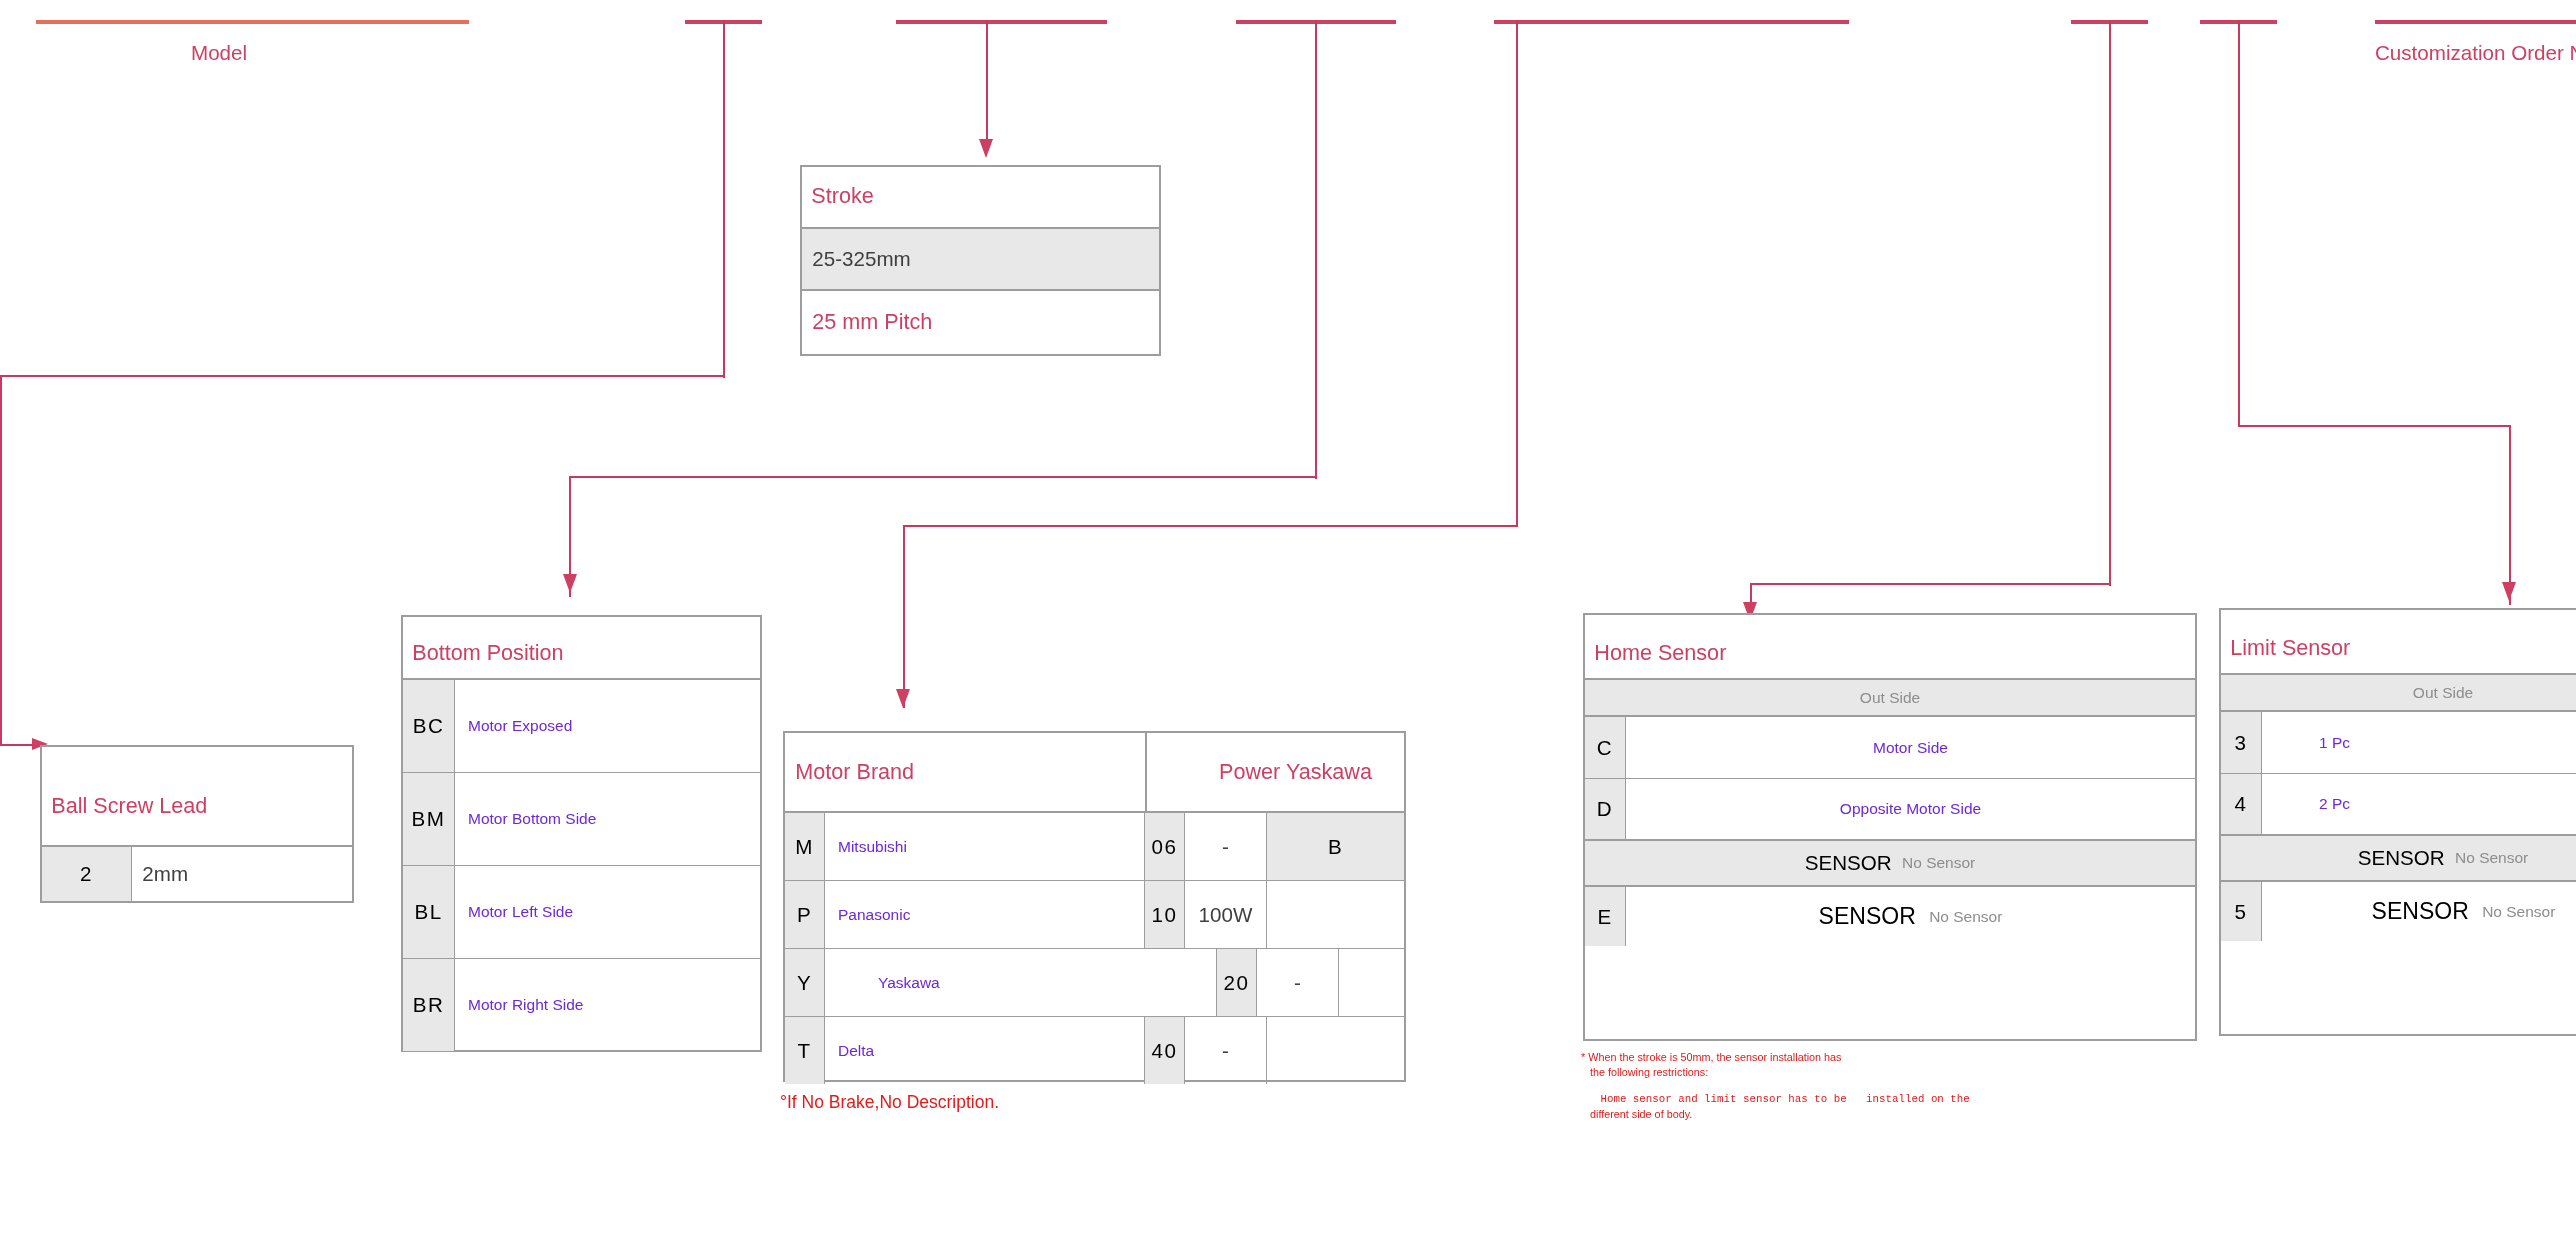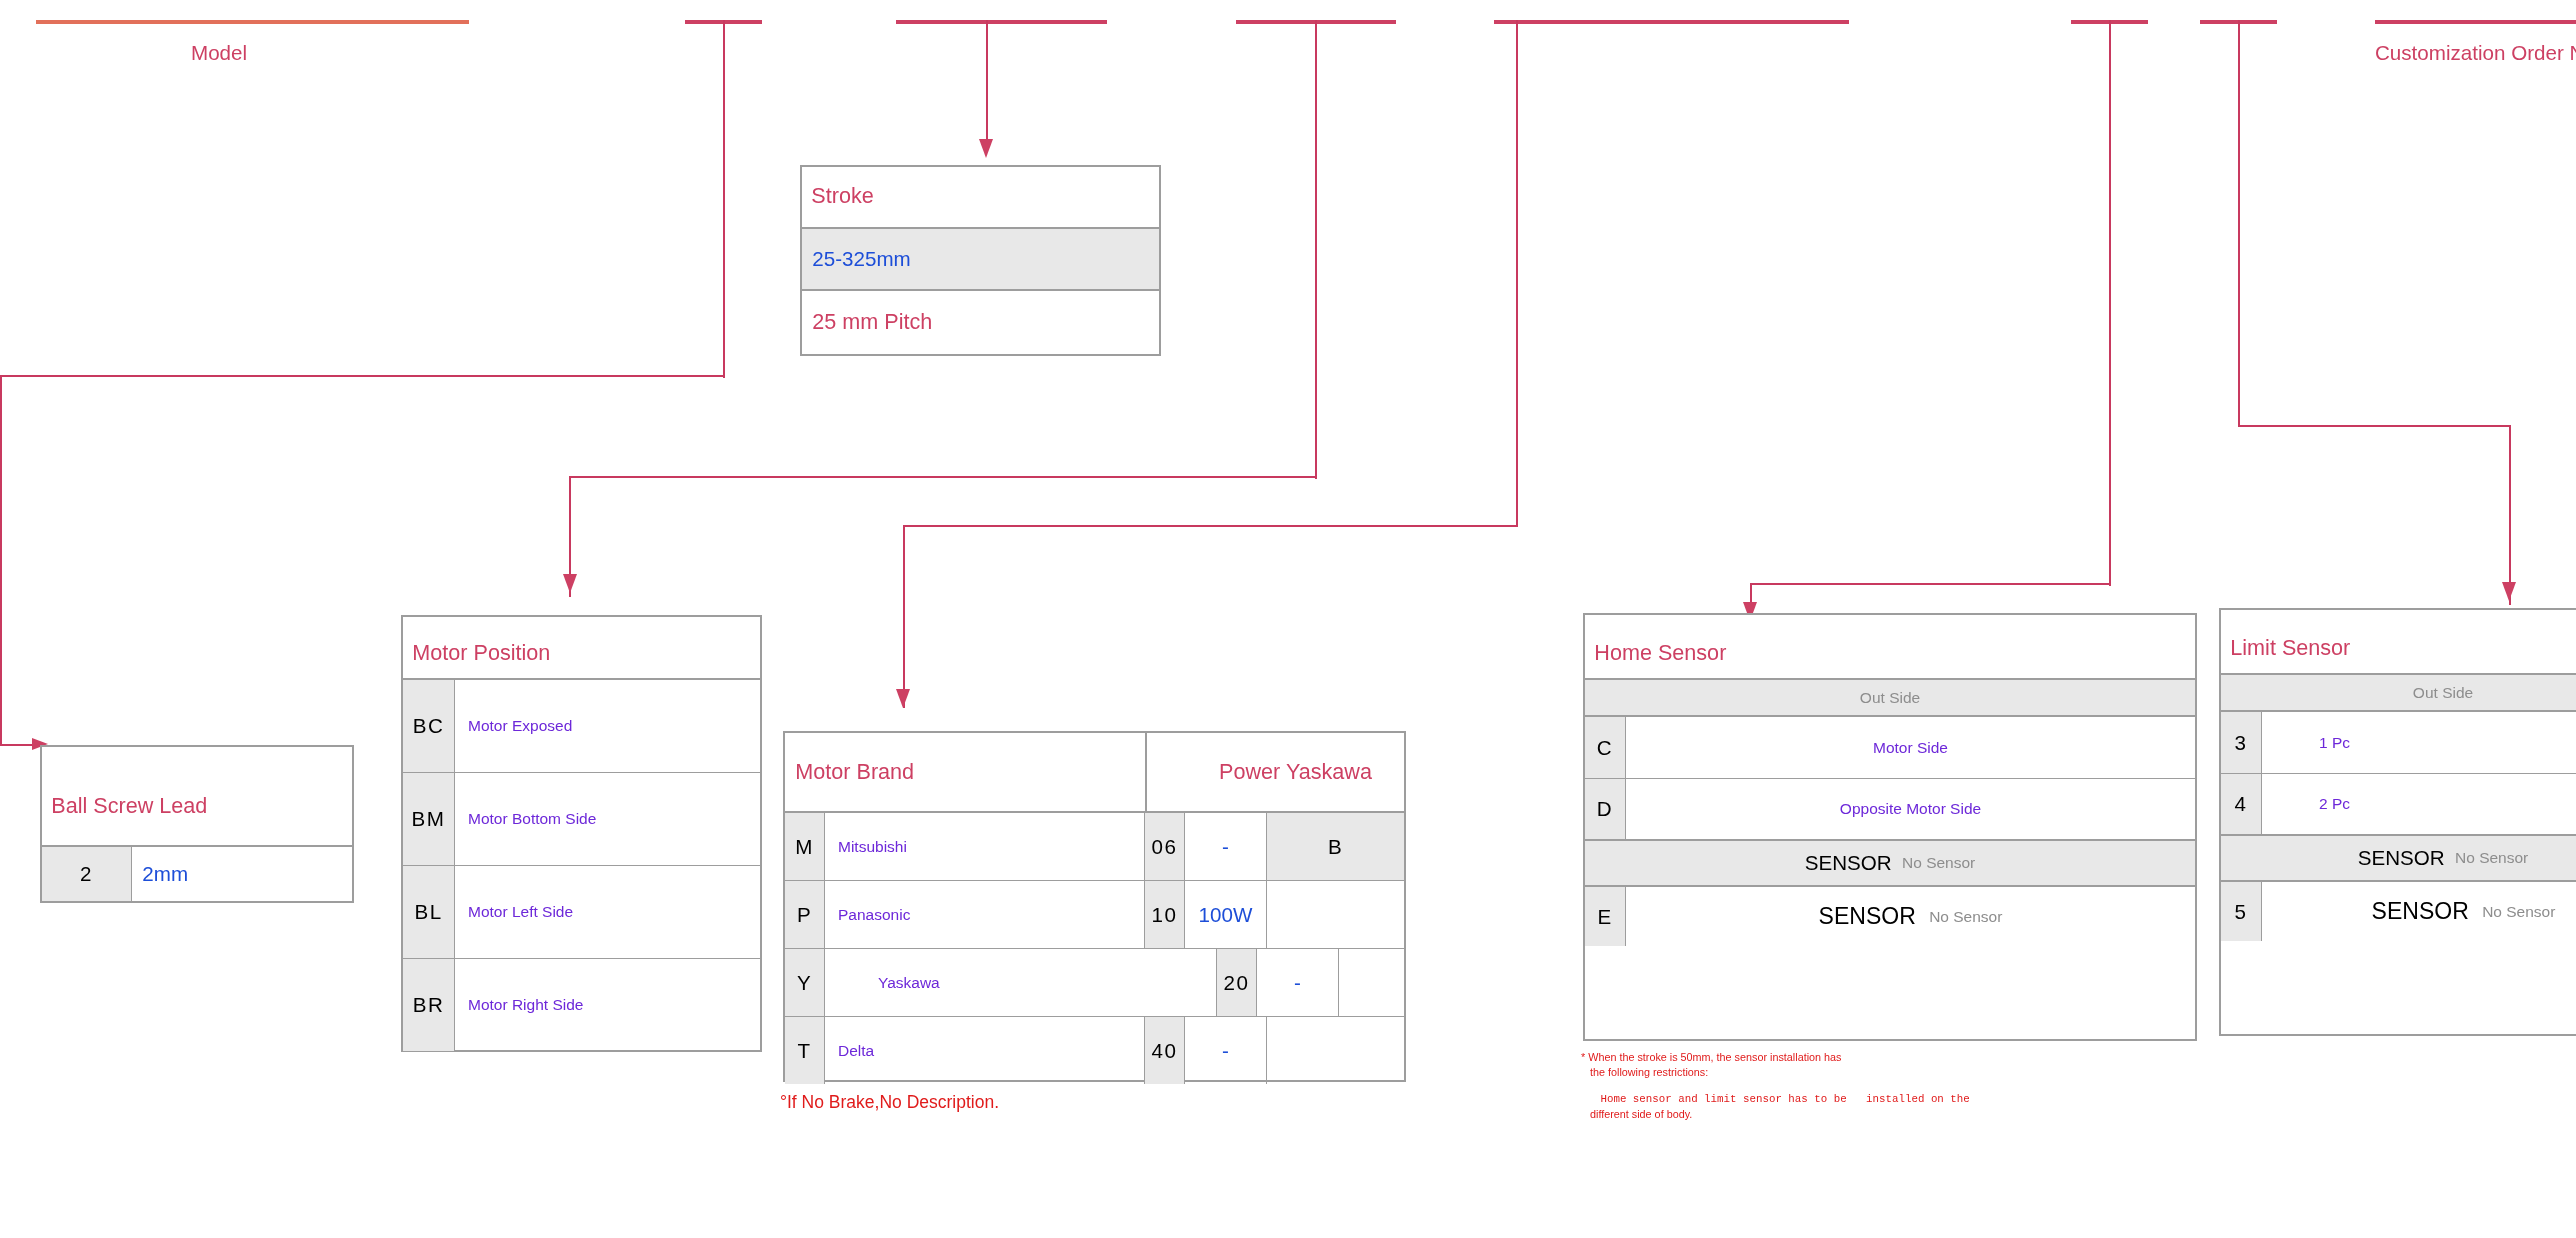--- a/index.html
+++ b/index.html
@@ -96,21 +96,21 @@
     border-right: 1.5px solid #9d9d9d;
     letter-spacing: 1.5px;
   }
   .desc {
     color: #6d28d9;
     font-size: 15.5px;
     justify-content: flex-start;
   }
   .desc.centered { justify-content: center; }
   .valblack {
-    color: #1d4ed8;
+    color: #404040;
     font-size: 20.6px;
   }
 
   .shadebar {
     background: #e8e8e8;
     color: #8d8d8d;
     font-size: 15.5px;
     display: flex;
     align-items: center;
     justify-content: center;
@@ -191,21 +191,21 @@
 
   <div class="box" style="left:40px; top:745px; width:314px; height:158px;">
     <div class="hdr" style="height:100px; padding-top:30px;">Ball Screw Lead</div>
     <div class="row" style="height:54px; border-bottom:none;">
       <div class="cell code" style="width:90px;">2</div>
       <div class="cell valblack" style="flex:1; padding-left:10.3px;">2mm</div>
     </div>
   </div>
 
   <div class="box" style="left:401px; top:615px; width:361px; height:437px;">
-    <div class="hdr" style="height:63px; padding-top:19.6px;">Motor Position</div>
+    <div class="hdr" style="height:63px; padding-top:19.6px;">Bottom Position</div>
 
     <div class="row" style="height:93px;">
       <div class="cell code" style="width:52px;">BC</div>
       <div class="cell desc" style="flex:1; padding-left:13px;">Motor Exposed</div>
     </div>
     <div class="row" style="height:93px;">
       <div class="cell code" style="width:52px;">BM</div>
       <div class="cell desc" style="flex:1; padding-left:13px;">Motor Bottom Side</div>
     </div>
     <div class="row" style="height:93px;">

